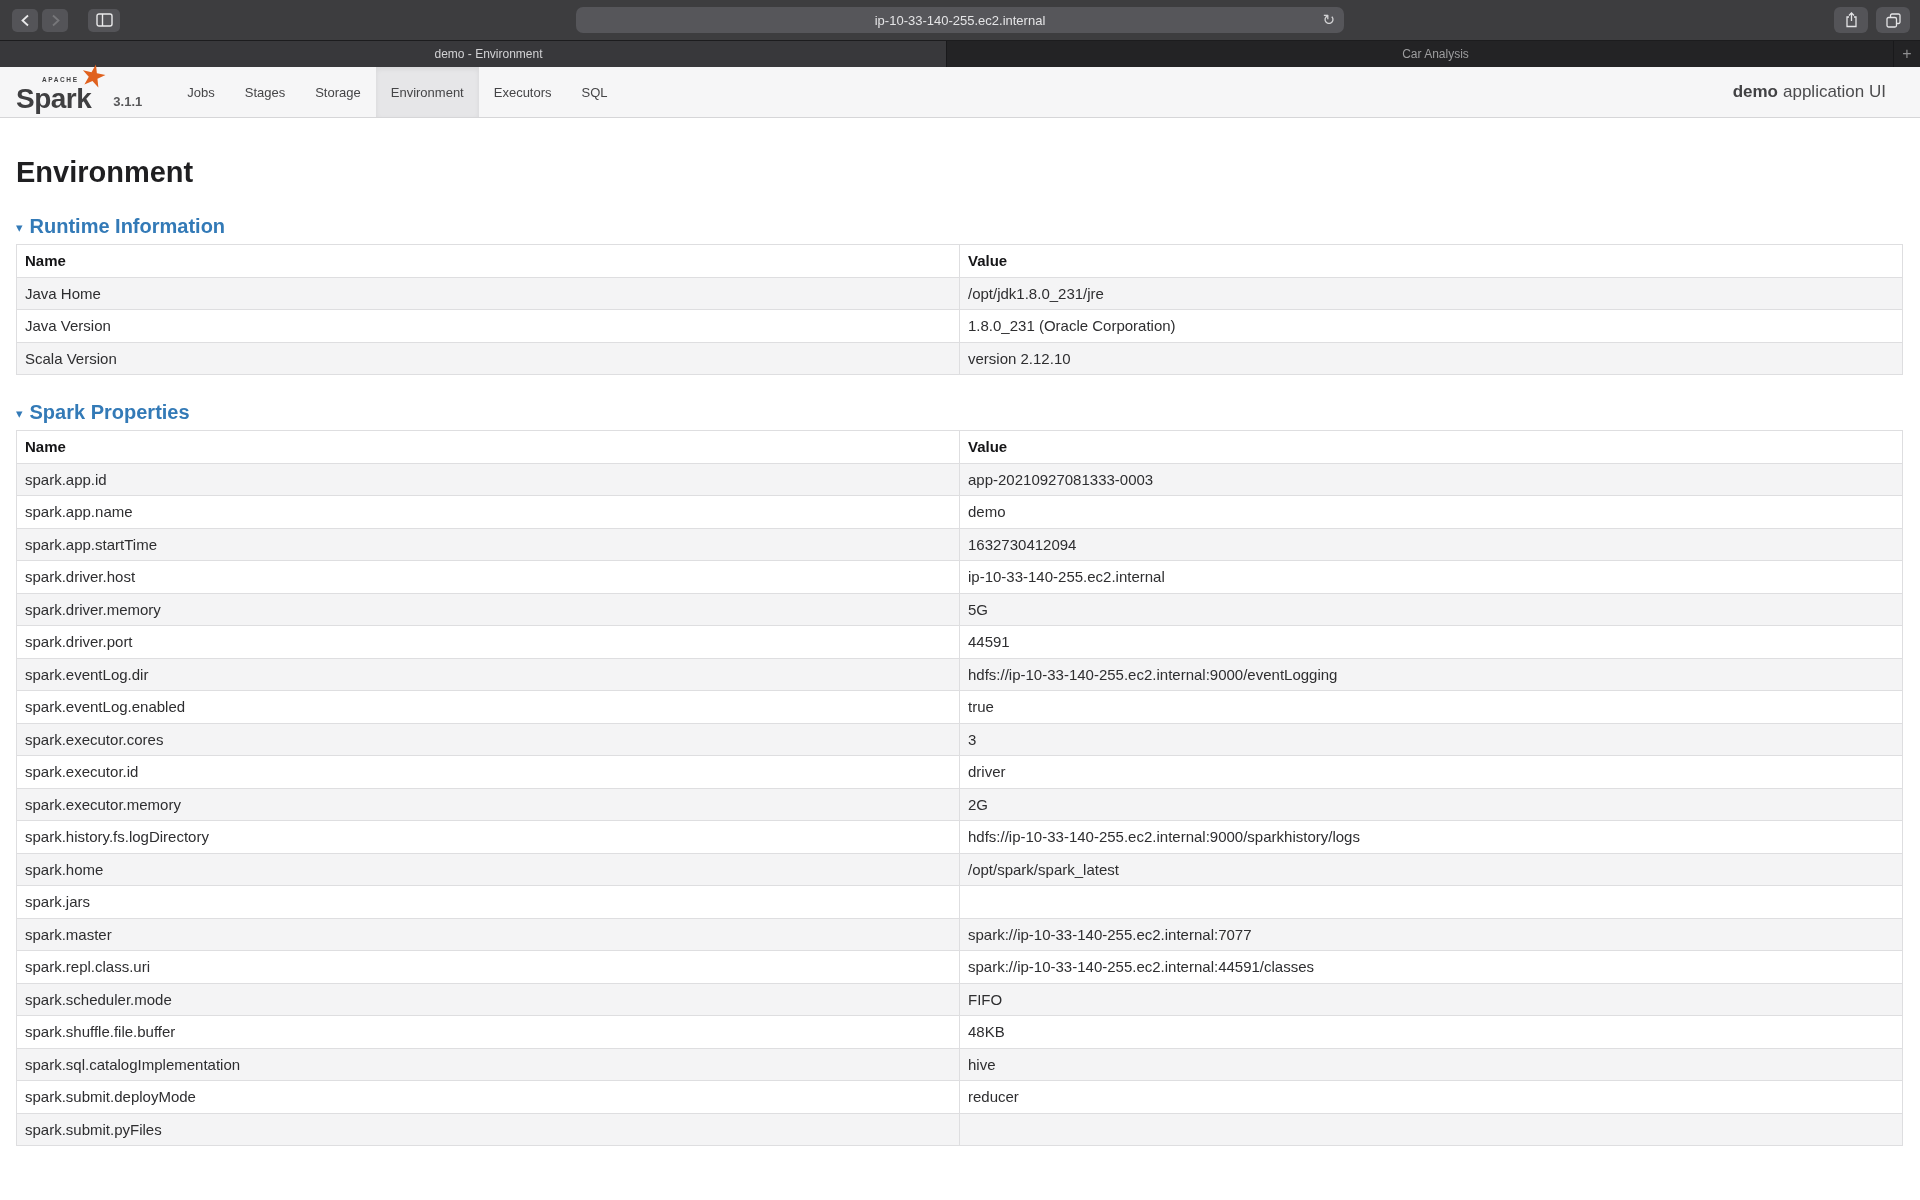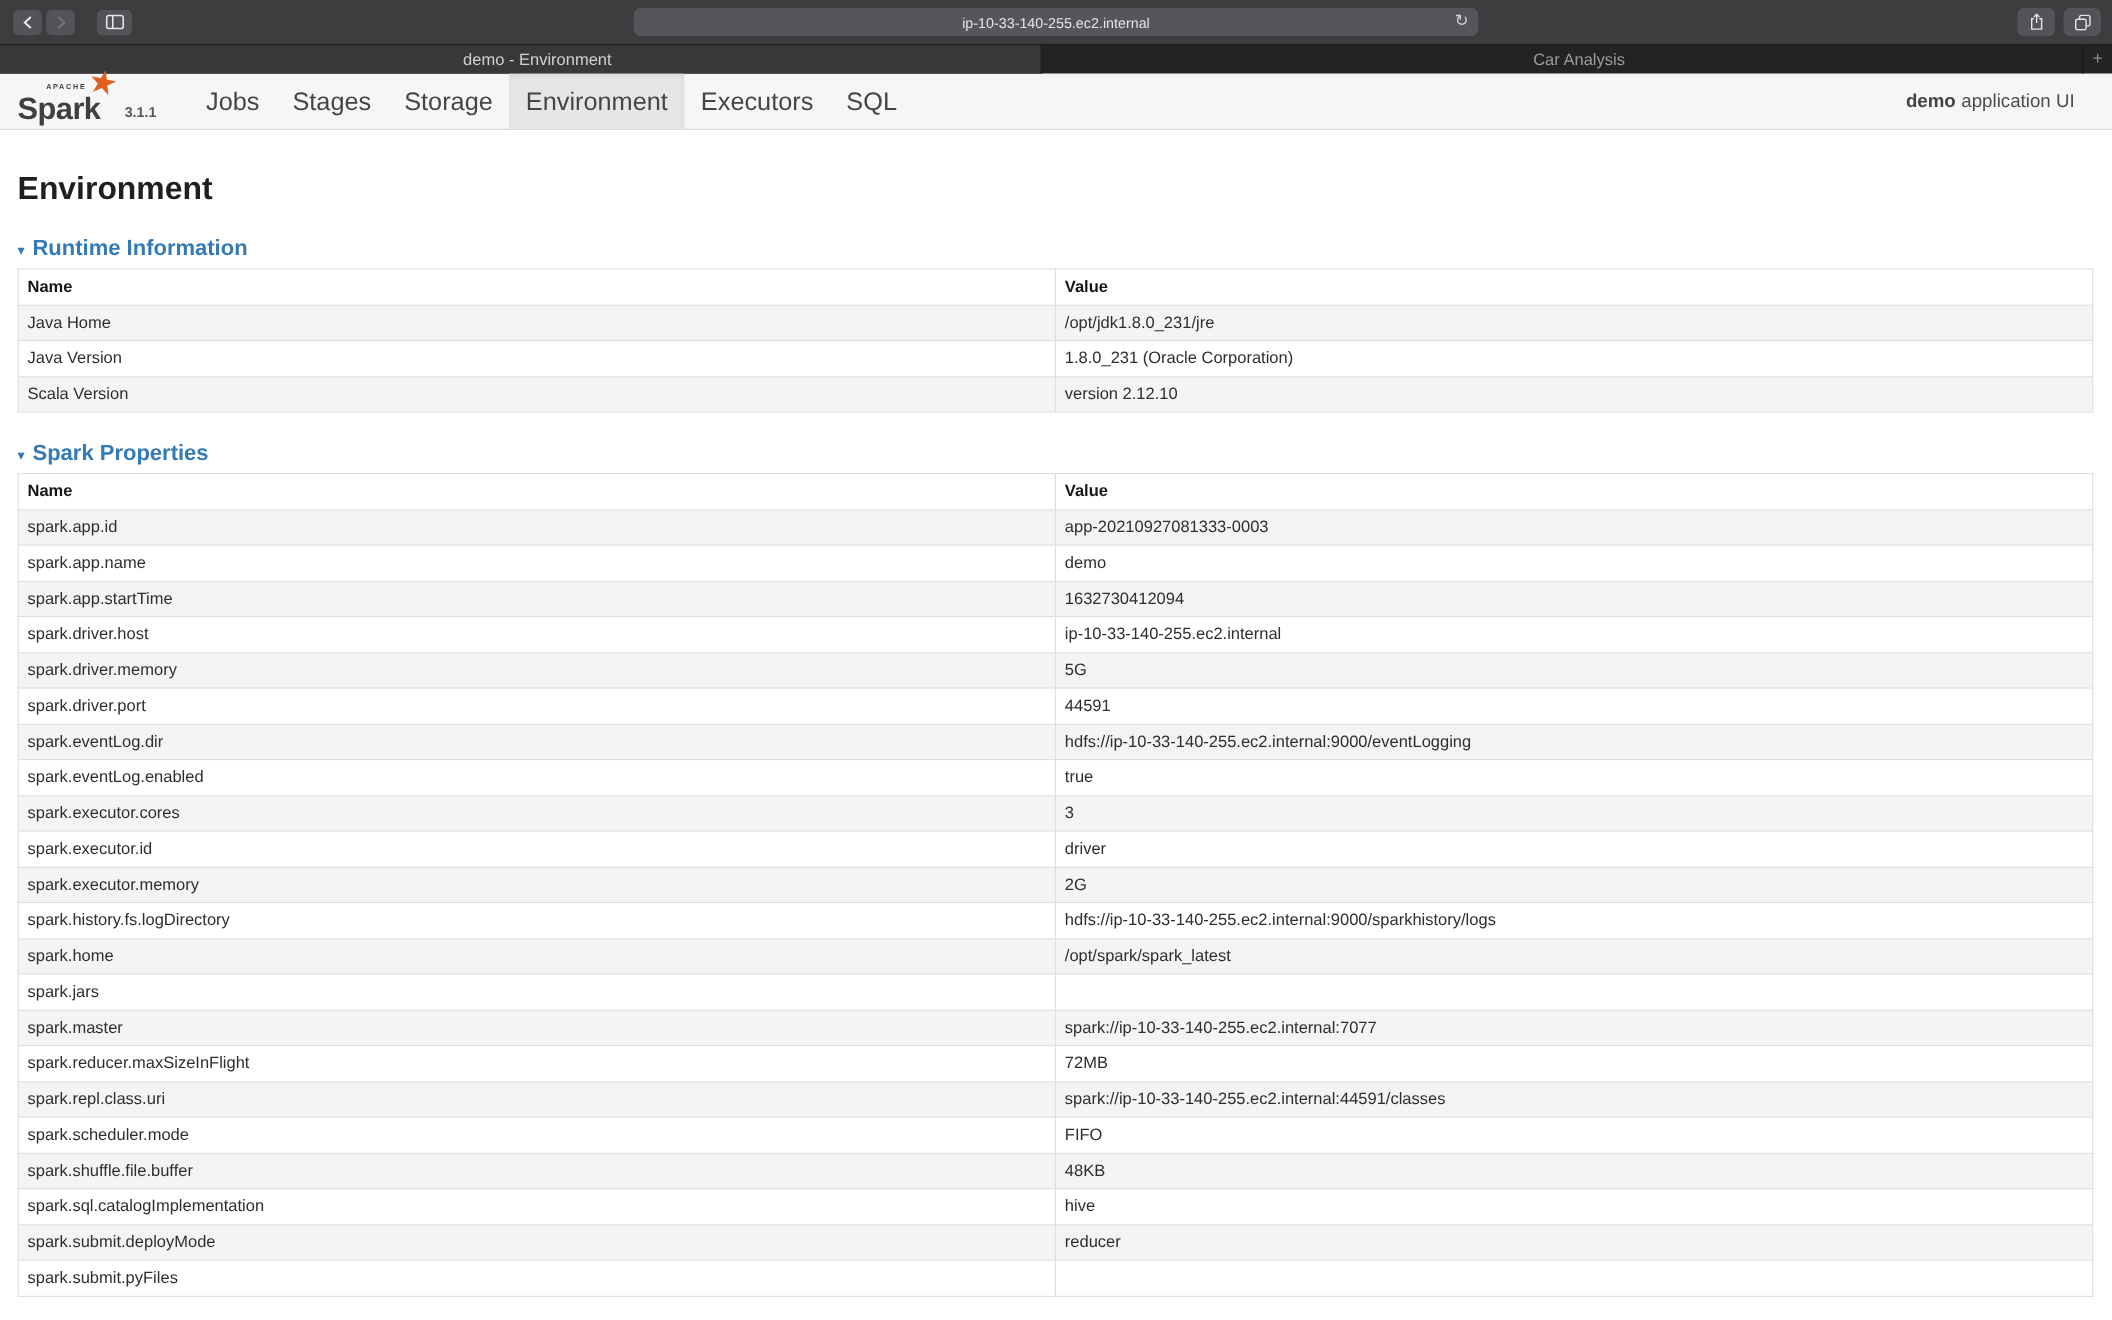--- a/index.html
+++ b/index.html
@@ -18,40 +18,40 @@
                width:768px; height:26px; background:#56565a; border-radius:7px;
                display:flex; align-items:center; justify-content:center;
                color:#e4e4e6; font-size:13px; }
   .reload { position:absolute; right:9px; top:4px; color:#d2d2d4; font-size:15px;
             line-height:18px; }
   .tb-right { position:absolute; right:10px; top:7px; display:flex; gap:8px; }
   .tb-right .tb-btn { width:34px; height:26px; border-radius:6px; }
 
   .tab-bar { height:27px; background:#232325; border-top:1px solid #1c1c1e; display:flex; }
   .tab { flex:1; display:flex; align-items:center; justify-content:center;
-         font-size:15px; color:#9d9d9f; border-right:1px solid #19191b;padding-left:31px; }
+         font-size:12px; color:#9d9d9f; border-right:1px solid #19191b;padding-left:31px; }
   .tab.active { background:#38383b; color:#d2d2d4; }
   .new-tab-btn { width:26px; display:flex; align-items:center; justify-content:center;
                  color:#8e8e90; font-size:16px; }
 
   
   .spark-navbar { height:51px; background:#f6f6f7; border-bottom:1px solid #d6d6d8;
                   display:flex; align-items:stretch; padding:0 34px 0 16px; }
   .spark-logo { position:relative; display:flex; align-items:flex-end;
                 padding:6px 0 4px 0; }
   .logo-apache { position:absolute; top:9px; left:26px; font-size:6.5px;
                  letter-spacing:1.6px; font-weight:bold; color:#3f3f41; }
   .logo-text { font-size:28px; font-weight:bold; color:#3f3f41;
                letter-spacing:-0.5px; line-height:1; }
   .logo-star { position:absolute; top:-6px; right:-16px; color:#e0611e;
                font-size:30px; line-height:1; transform:rotate(12deg); }
   .logo-version { font-size:13px; font-weight:bold; color:#58585a;
                   margin-left:22px; align-self:flex-end; padding-bottom:8px; }
   .nav-items { display:flex; margin-left:30px; }
-  .nav-item { padding:0 15px; display:flex; align-items:center; font-size:23px;
+  .nav-item { padding:0 15px; display:flex; align-items:center; font-size:13px;
               color:#454547; }
   .nav-item.active { background:#e6e6e8; box-shadow:inset 0 2px 5px rgba(0,0,0,0.07); }
   .app-ui { margin-left:auto; display:flex; align-items:center; font-size:17px;
             color:#4c4c4e; gap:5px; }
   .app-ui b { color:#424244; }
 
   
   .content { padding:20px 17px 0 16px; }
   .page-title { font-size:29px; font-weight:bold; color:#1f1f21; margin-top:18px; }
   .section-title { margin:26px 0 6px; font-size:20px; font-weight:bold; color:#337ab7;
@@ -251,24 +251,20 @@
         </tr>
         <tr>
           <td>spark.jars</td>
           <td></td>
         </tr>
         <tr>
           <td>spark.master</td>
           <td>spark://ip-10-33-140-255.ec2.internal:7077</td>
         </tr>
         <tr>
-          <td>spark.reducer.maxSizeInFlight</td>
-          <td>72MB</td>
-        </tr>
-        <tr>
           <td>spark.repl.class.uri</td>
           <td>spark://ip-10-33-140-255.ec2.internal:44591/classes</td>
         </tr>
         <tr>
           <td>spark.scheduler.mode</td>
           <td>FIFO</td>
         </tr>
         <tr>
           <td>spark.shuffle.file.buffer</td>
           <td>48KB</td>

